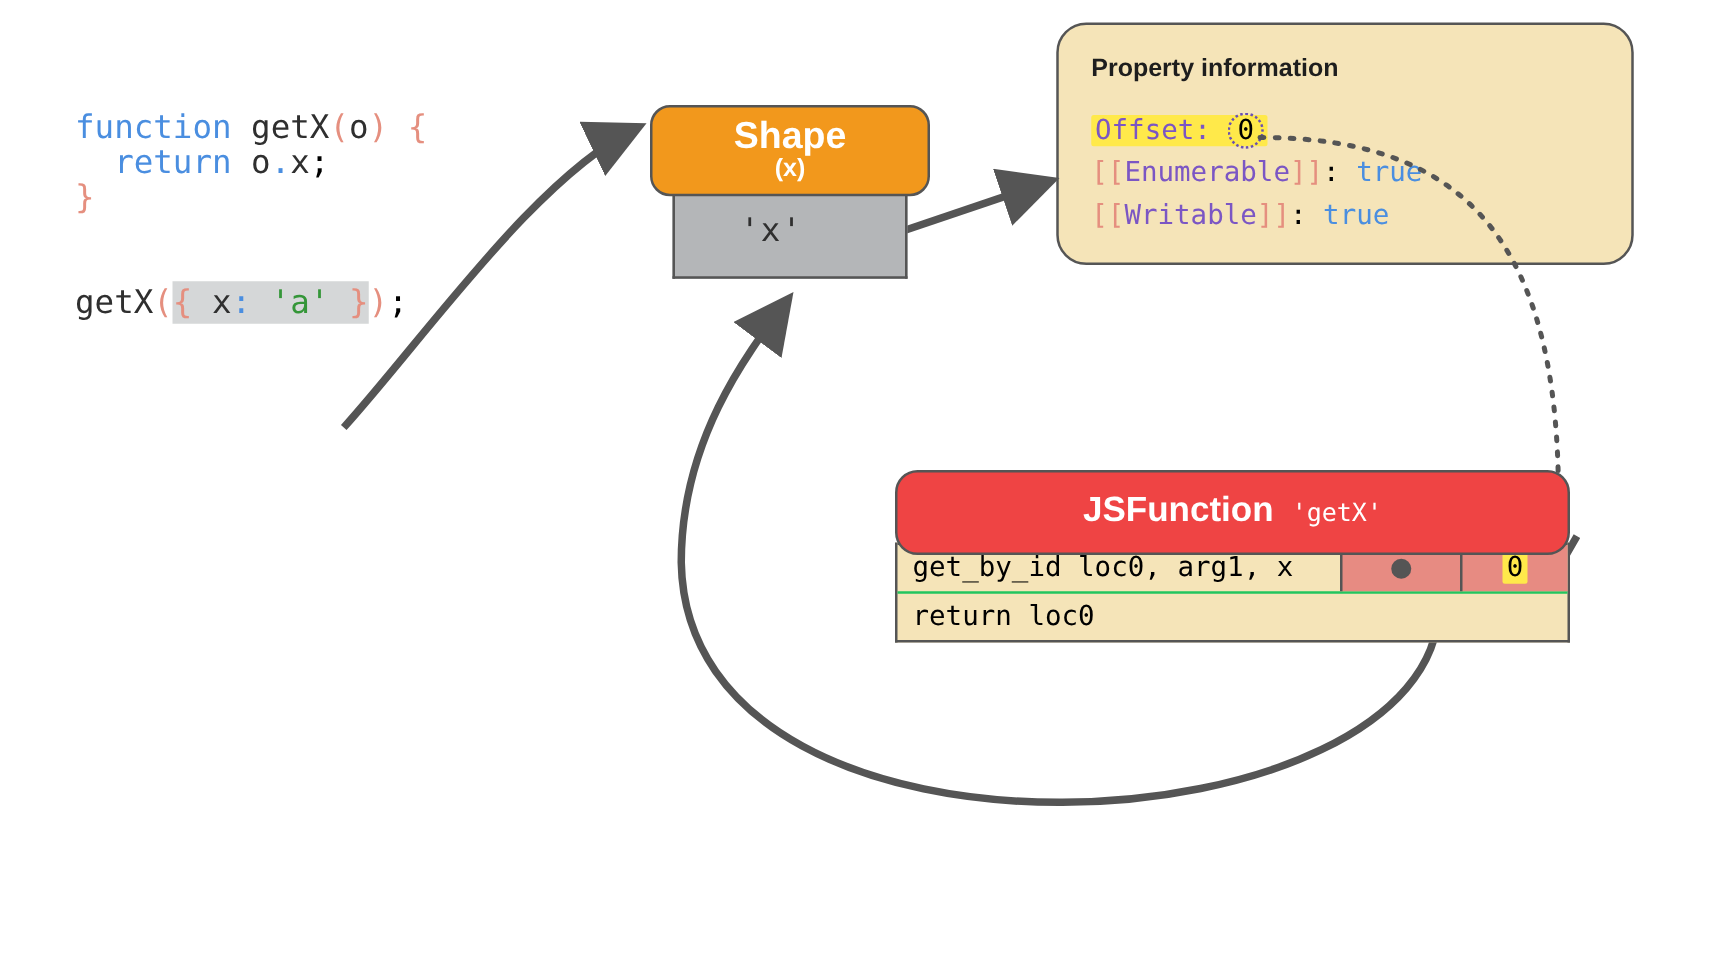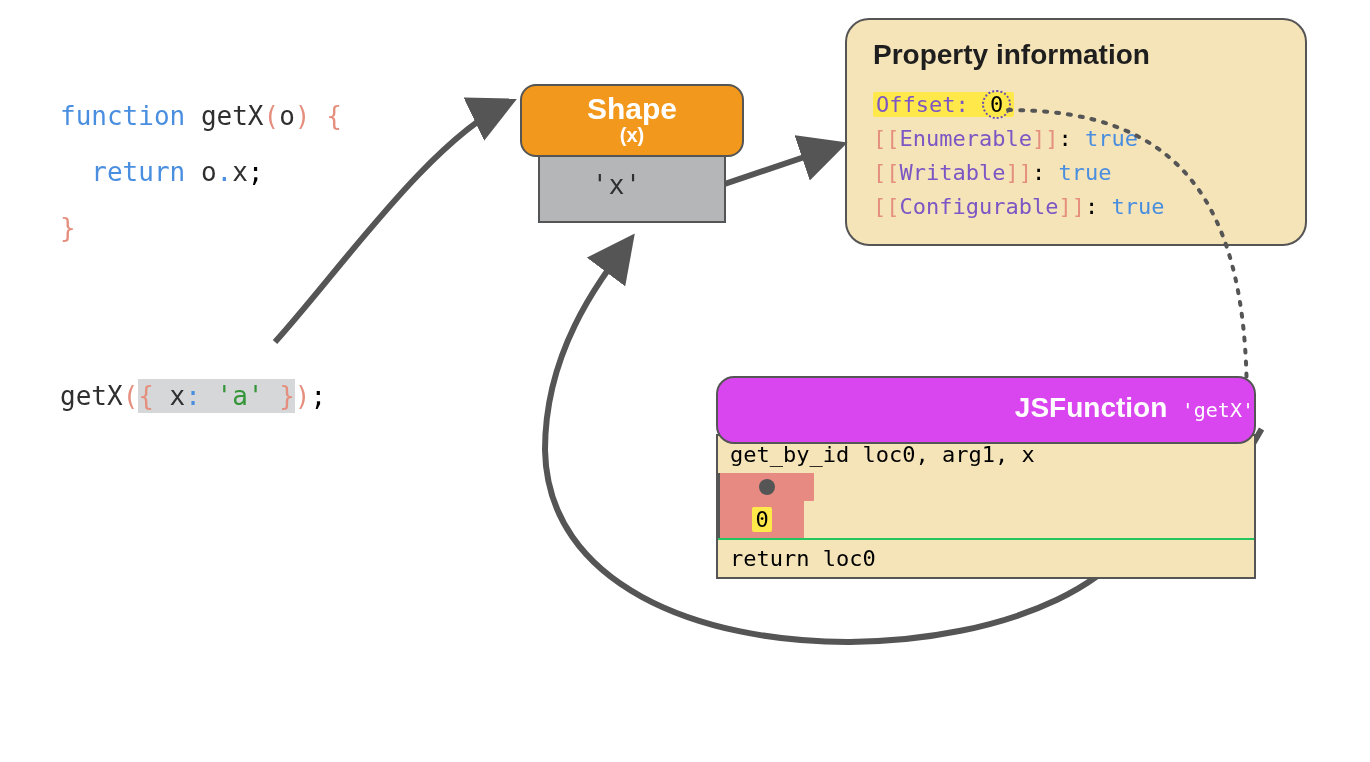--- a/index.html
+++ b/index.html
@@ -26,21 +26,21 @@
     height: 762px;
     pointer-events: none;
   }
 
   
   #code-block {
     position: absolute;
     left: 60px;
     top: 88px;
     font-size: 26px;
-    line-height: 56px;
+    line-height: 28px;
     white-space: pre;
   }
   .kw   { color: #4a8ee0; }   
   .fn   { color: #2f2f2f; }
   .pn   { color: #e58f7f; }   
   .pnc  { color: #4a8ee0; }   
   .id   { color: #2f2f2f; }
   .call { color: #2f2f2f; }
   .op   { color: #4a8ee0; }
   .str  { color: #349638; }
@@ -103,21 +103,21 @@
     width: 410px;
     background: #f5e4b8;
     border: 2px solid #555;
     border-radius: 24px;
     padding: 18px 22px 20px 26px;
     font-size: 22px;
     line-height: 34px;
   }
   #prop-title {
     font-weight: 700;
-    font-size: 28px;
+    font-size: 20px;
     color: #1e1e1e;
     margin-bottom: 16px;
     font-family: "Helvetica Neue", Arial, sans-serif;
   }
   .hl-yellow {
     background: #ffe94a;
     padding: 0 3px;
     border-radius: 2px;
   }
   .dotted-circle {
@@ -131,25 +131,25 @@
   .off-label { color: #7b56c4; margin-top: 28px; }
 
   
   #jsfunc {
     position: absolute;
     left: 716px;
     top: 376px;
     width: 540px;
   }
   #jsfunc-header {
-    background: #d946ef;
+    background: #ef4444;
     border: 2px solid #555;
     border-radius: 18px;
     padding: 14px 0 18px 0;
-    text-align: right;
+    text-align: center;
     color: #fff;
     position: relative;
     z-index: 2;
   }
   #jsfunc-title {
     font-weight: 700;
     font-size: 28px;
   }
   #jsfunc-name {
     font-size: 20px;
@@ -163,21 +163,21 @@
     background: #f5e4b8;
     position: relative;
     z-index: 1;
   }
   .jf-row {
     display: flex;
     align-items: stretch;
     border-top: 2px solid #22c55e;
     font-size: 22px;
   }
-  .jf-row:first-child { border-top: 2px solid #555; flex-direction: column; }
+  .jf-row:first-child { border-top: 2px solid #555; }
   .jf-cell {
     padding: 6px 12px;
     display: flex;
     align-items: center;
   }
   .cell-instr { flex: 1 1 auto; }
   .cell-shape {
     width: 70px;
     background: #e78b82;
     border-left: 2px solid #555;
@@ -221,23 +221,20 @@
   <div id="prop-panel" class="mono">
     <div id="prop-title">Property information</div>
     <div>
       <span class="hl-yellow"><span class="off-label">Offset:</span> <span class="dotted-circle"><span>0</span></span></span>
     </div>
     <div>
       <span class="br">[[</span><span class="attr">Enumerable</span><span class="br">]]</span>: <span class="val">true</span>
     </div>
     <div>
       <span class="br">[[</span><span class="attr">Writable</span><span class="br">]]</span>: <span class="val">true</span>
-    </div>
-    <div>
-      <span class="br">[[</span><span class="attr">Configurable</span><span class="br">]]</span>: <span class="val">true</span>
     </div>
   </div>
 
   <div id="jsfunc">
     <div id="jsfunc-header">
       <span id="jsfunc-title">JSFunction</span>
       <span id="jsfunc-name" class="mono">'getX'</span>
     </div>
     <div id="jsfunc-table" class="mono">
       <div class="jf-row">

